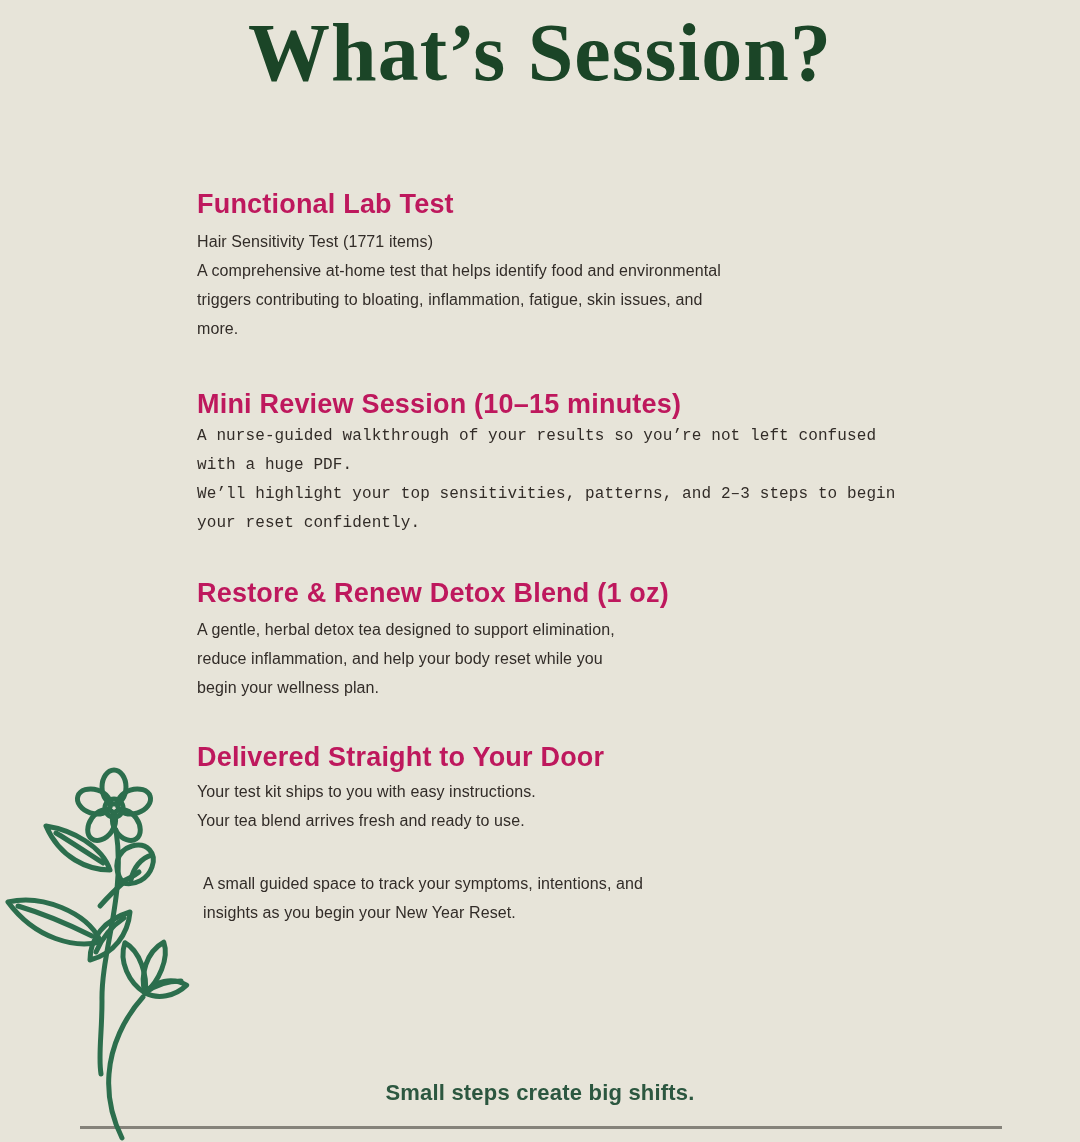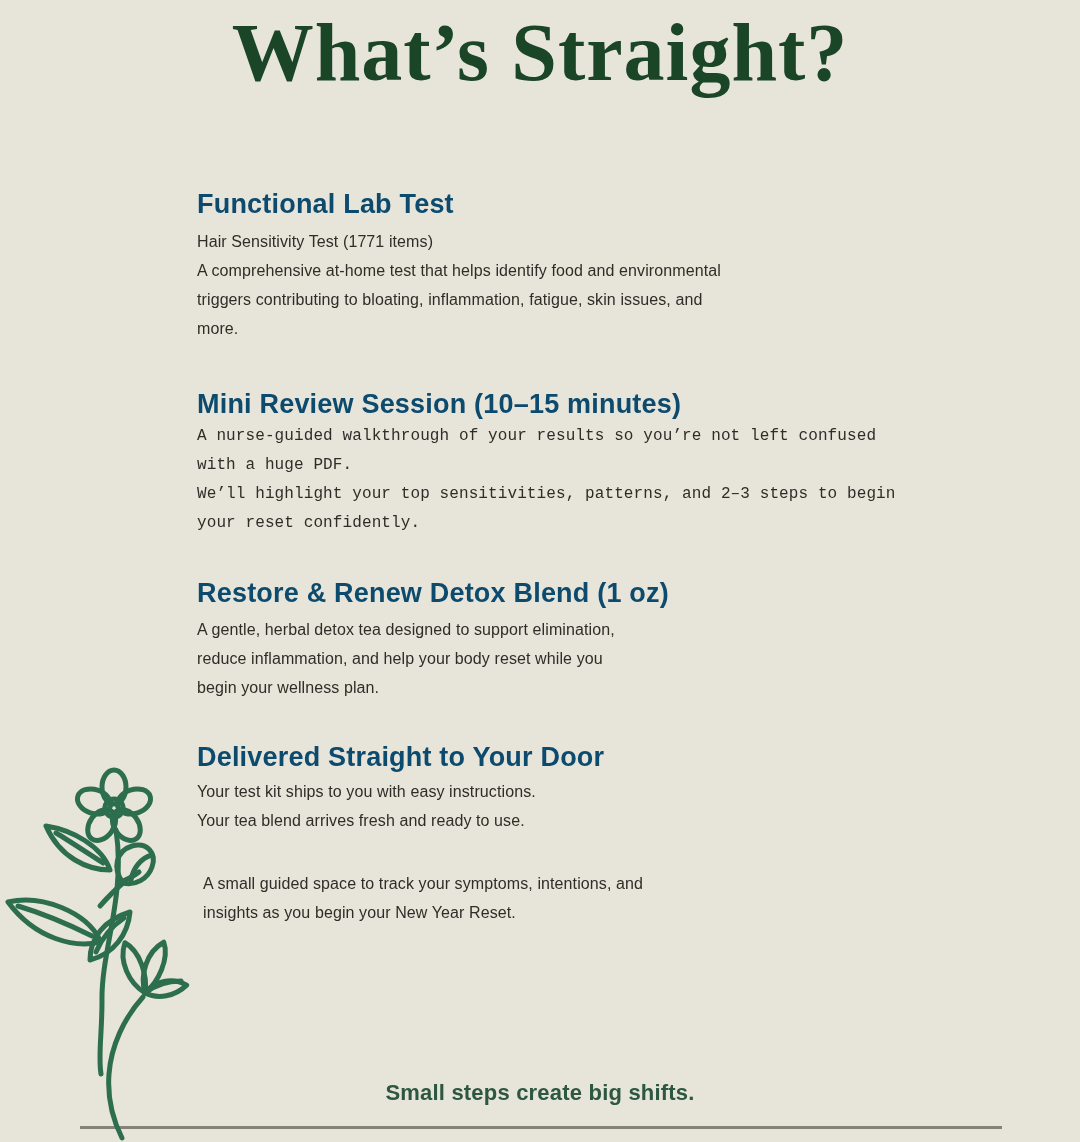--- a/index.html
+++ b/index.html
@@ -7,21 +7,21 @@
     position:relative;width:1080px;height:1142px;background:#e7e4d9;
     font-family:"Liberation Sans",sans-serif;overflow:hidden;
   }
   .page-title{
     position:absolute;top:2px;left:0;width:1080px;margin:0;text-align:center;
     font-family:"Liberation Serif",serif;font-weight:700;font-size:82px;line-height:102px;
     color:#1b4527;letter-spacing:1px;
   }
   .section{position:absolute;left:197px;}
   .section h2{
-    margin:0;font-size:27px;line-height:36px;font-weight:700;color:#0c4a6e;letter-spacing:.2px;
+    margin:0;font-size:27px;line-height:36px;font-weight:700;color:#be185d;letter-spacing:.2px;
   }
   .body-lines{margin:0;}
   .ln{font-size:16px;line-height:29px;color:#322c28;white-space:nowrap;letter-spacing:.1px;}
   .s1{top:186px;} .s1 .body-lines{margin-top:5px;}
   .s2{top:386px;} .s2 .body-lines{margin-top:0;font-family:Liberation Mono, monospace;}
   .s3{top:575px;} .s3 .body-lines{margin-top:4px;}
   .s4{top:739px;} .s4 .body-lines{margin-top:2px;}
   .s5{top:869px;left:203px;} .s5 .body-lines{margin-top:0;}
   .quote{
     position:absolute;top:1076px;left:0;width:1080px;text-align:center;
@@ -30,21 +30,21 @@
   .divider{
     position:absolute;left:80px;top:1126px;width:922px;height:3px;background:#85827a;
   }
   .flower{position:absolute;left:4px;top:756px;}
 </style>
 </head>
 <body>
 
 <div class="canvas">
 
-  <h1 class="page-title">What’s Straight?</h1>
+  <h1 class="page-title">What’s Session?</h1>
 
   <section class="section s1">
     <h2>Functional Lab Test</h2>
     <div class="body-lines">
       <div class="ln">Hair Sensitivity Test (1771 items)</div>
       <div class="ln">A comprehensive at-home test that helps identify food and environmental</div>
       <div class="ln">triggers contributing to bloating, inflammation, fatigue, skin issues, and</div>
       <div class="ln">more.</div>
     </div>
   </section>

